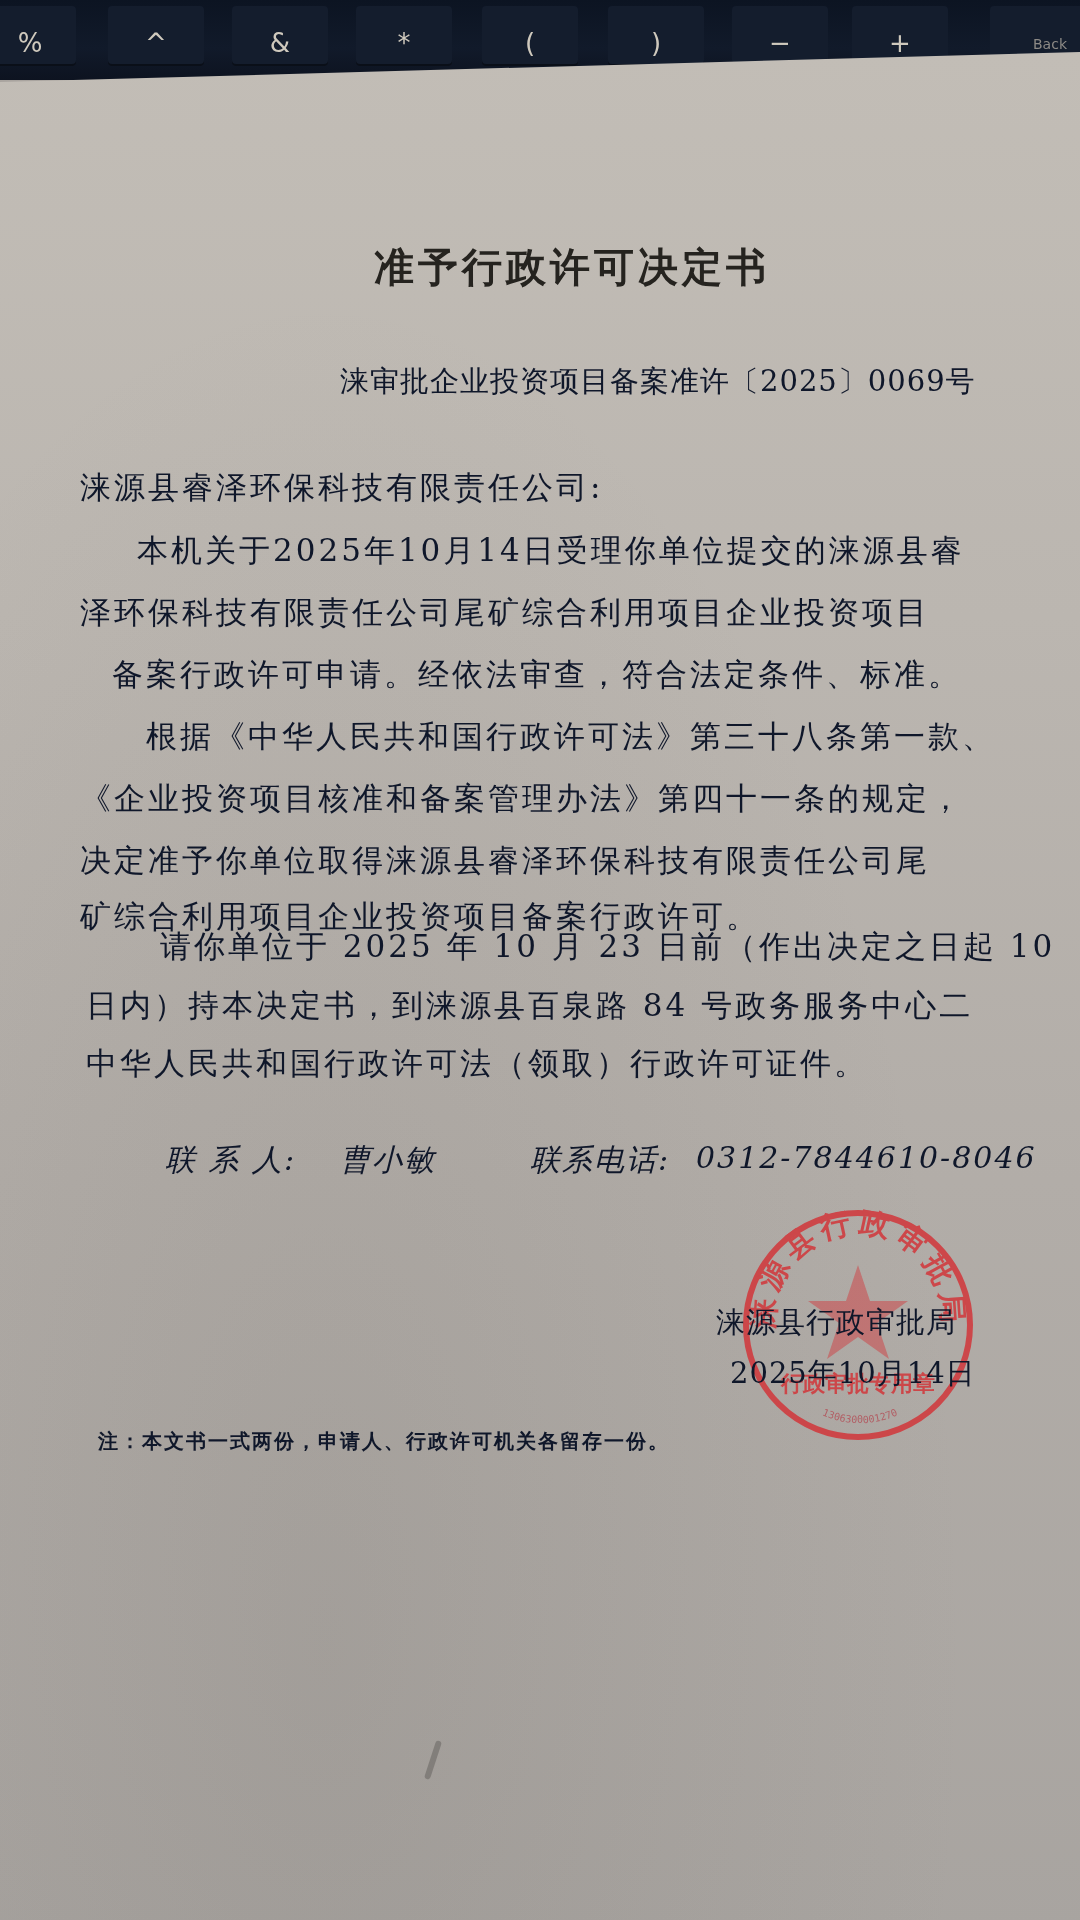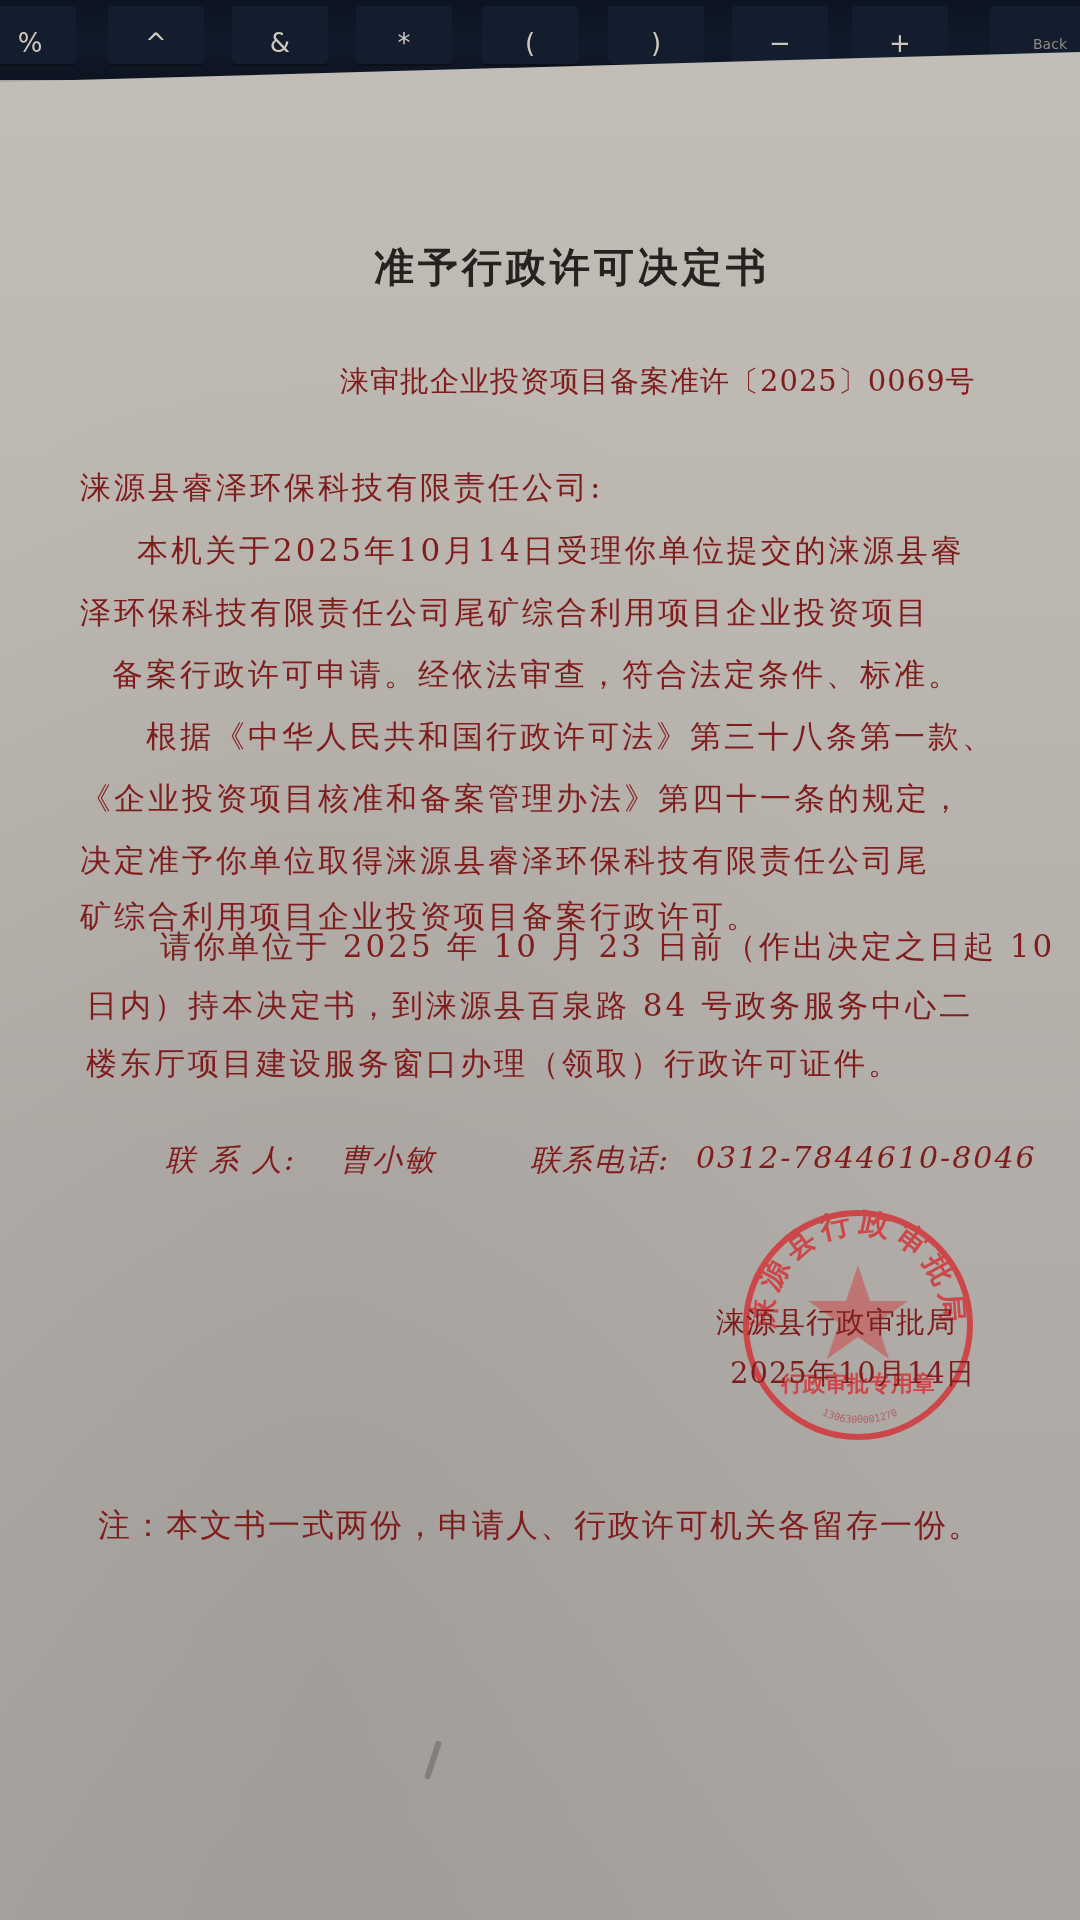--- a/index.html
+++ b/index.html
@@ -54,21 +54,21 @@
     width: 1080px;
     height: 1880px;
     background:
       radial-gradient(ellipse at 30% 85%, rgba(120,115,110,0.18), rgba(0,0,0,0) 60%),
       linear-gradient(180deg, #c2bdb6 0%, #bbb6b0 30%, #b2ada8 60%, #a8a4a0 100%);
     clip-path: polygon(0 30px, 100% 0, 100% 100%, 0 100%);
   }
   .doc-text {
     position: absolute;
     white-space: nowrap;
-    color: #7f1d1d;
+    color: #0f172a;
     font-size: 31px;
     letter-spacing: 2px;
   }
   .title {
     left: 366px;
     top: 240px;
     font-size: 40px;
     font-weight: bold;
     letter-spacing: 4px;
     color: #25231f;
@@ -89,23 +89,24 @@
     letter-spacing: 2px;
     font-style: italic;
   }
   .signature {
     font-size: 29px;
     letter-spacing: 1px;
     z-index: 3;
   }
   .footnote {
     left: 98px;
-    top: 1504px;
-    font-size: 32px;
+    top: 1428px;
+    font-size: 20px;
     letter-spacing: 2px;
+    font-weight: bold;
   }
   
   .seal {
     position: absolute;
     left: 738px;
     top: 1205px;
     width: 240px;
     height: 240px;
     z-index: 2;
     opacity: 0.85;
@@ -165,21 +166,21 @@
 <div class="doc-text para-line" style="left:80px; top:592px;">泽环保科技有限责任公司尾矿综合利用项目企业投资项目</div>
 <div class="doc-text para-line" style="left:80px; top:654px;margin-left:32px;">备案行政许可申请。经依法审查，符合法定条件、标准。</div>
 
 <div class="doc-text para-line" style="left:146px; top:716px;">根据《中华人民共和国行政许可法》第三十八条第一款、</div>
 <div class="doc-text para-line" style="left:80px; top:778px;">《企业投资项目核准和备案管理办法》第四十一条的规定，</div>
 <div class="doc-text para-line" style="left:80px; top:840px;">决定准予你单位取得涞源县睿泽环保科技有限责任公司尾</div>
 <div class="doc-text para-line" style="left:80px; top:896px;">矿综合利用项目企业投资项目备案行政许可。</div>
 
 <div class="doc-text para-line" style="left:160px; top:926px;">请你单位于 2025 年 10 月 23 日前（作出决定之日起 10</div>
 <div class="doc-text para-line" style="left:86px; top:985px;">日内）持本决定书，到涞源县百泉路 84 号政务服务中心二</div>
-<div class="doc-text para-line" style="left:86px; top:1043px;">楼东厅项目建设服务窗口办理（领取）行政许可证件。</div>
+<div class="doc-text para-line" style="left:86px; top:1043px;">中华人民共和国行政许可法（领取）行政许可证件。</div>
 
 <div class="doc-text contact-line" style="left:165px; top:1140px;">联  系  人:</div>
 <div class="doc-text contact-line" style="left:340px; top:1140px;">曹小敏</div>
 <div class="doc-text contact-line" style="left:530px; top:1140px;">联系电话:</div>
 <div class="doc-text contact-line" style="left:696px; top:1140px;">0312-7844610-8046</div>
 
 <svg class="seal" viewBox="0 0 240 240">
   <defs>
     <path id="sealArcTop" d="M 38 130 A 84 84 0 1 1 202 130"></path>
     <path id="sealArcBottom" d="M 62 196 A 92 92 0 0 0 182 196"></path>

